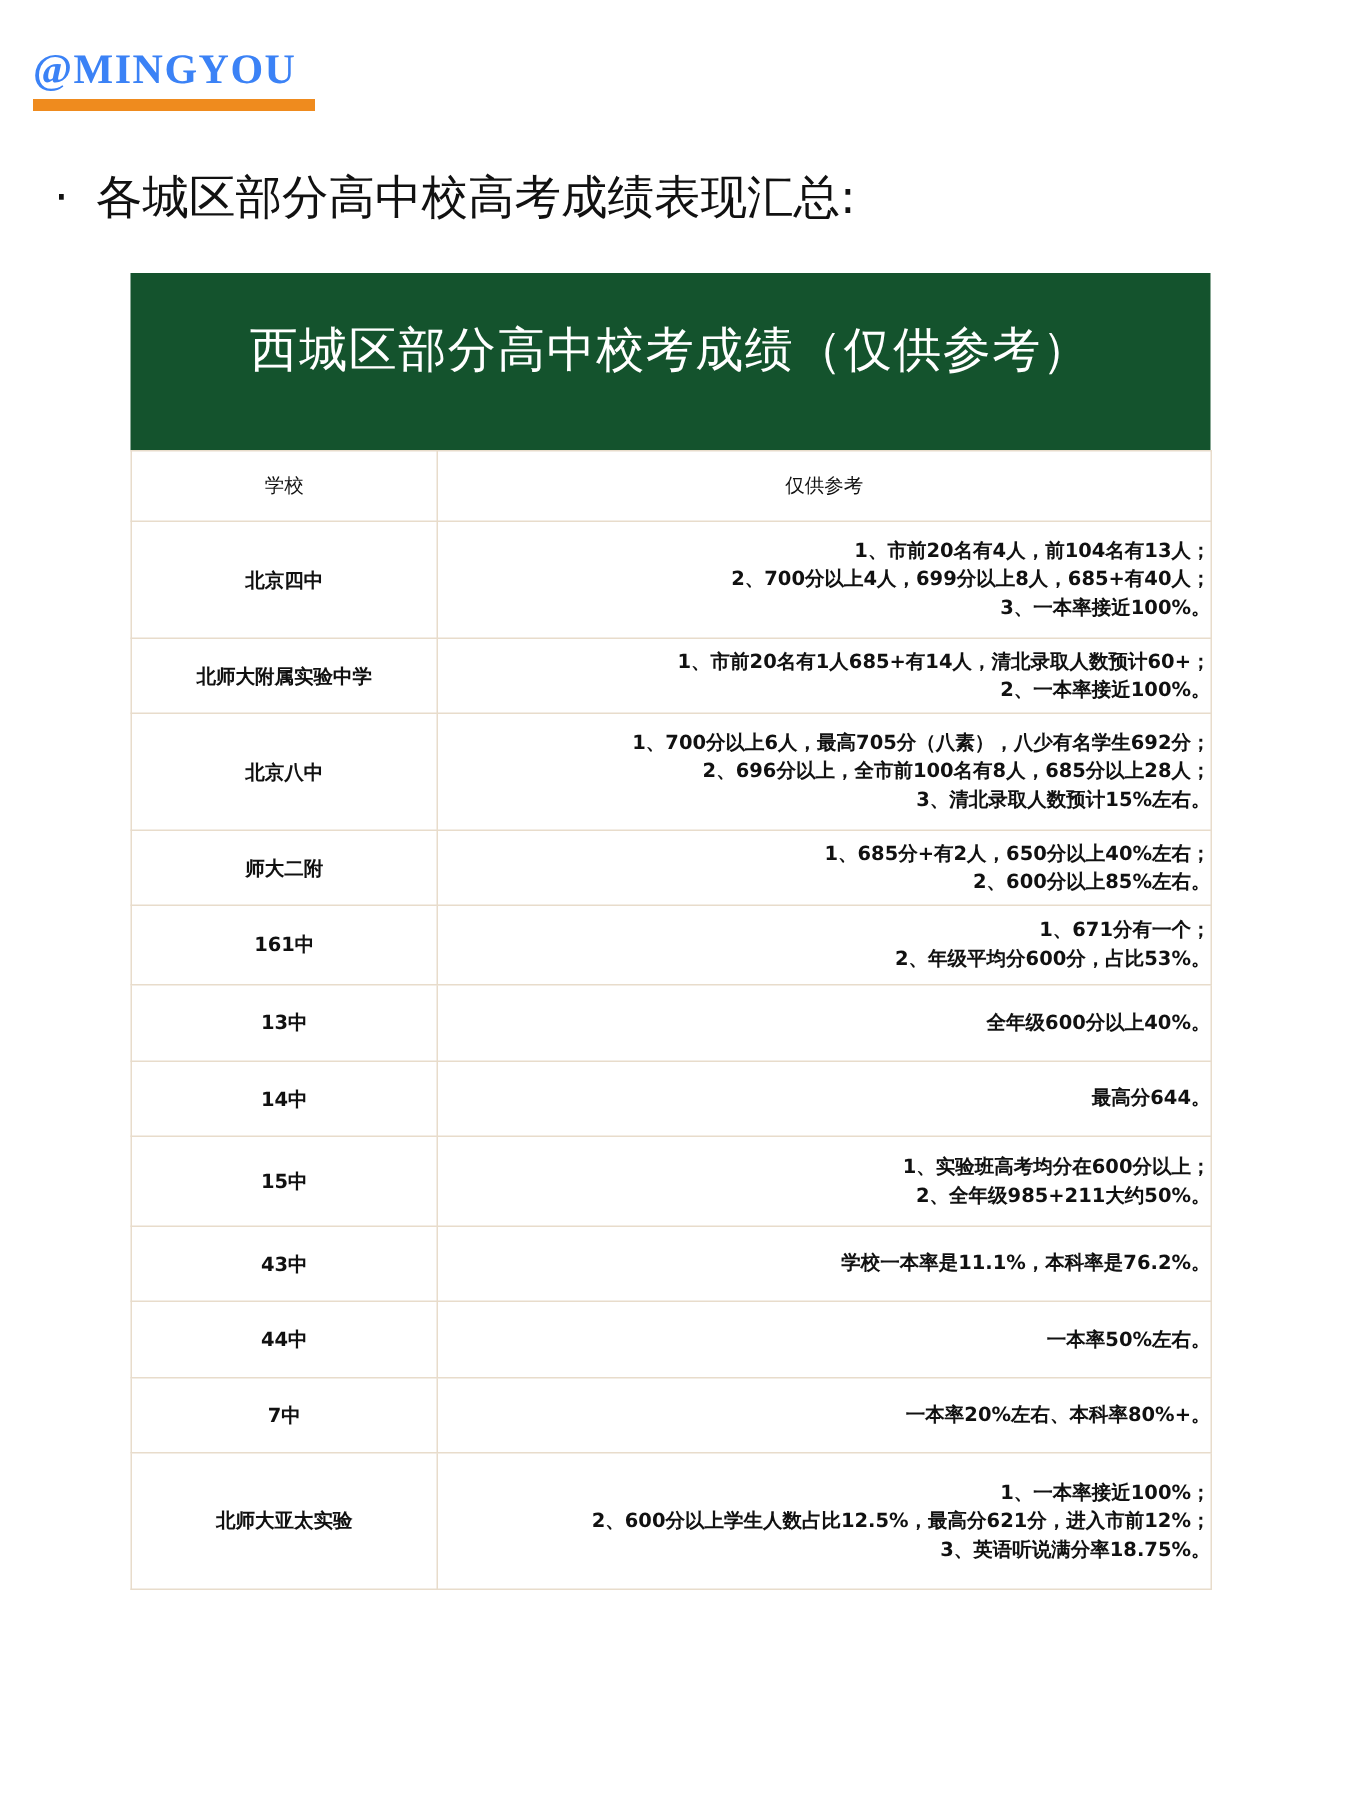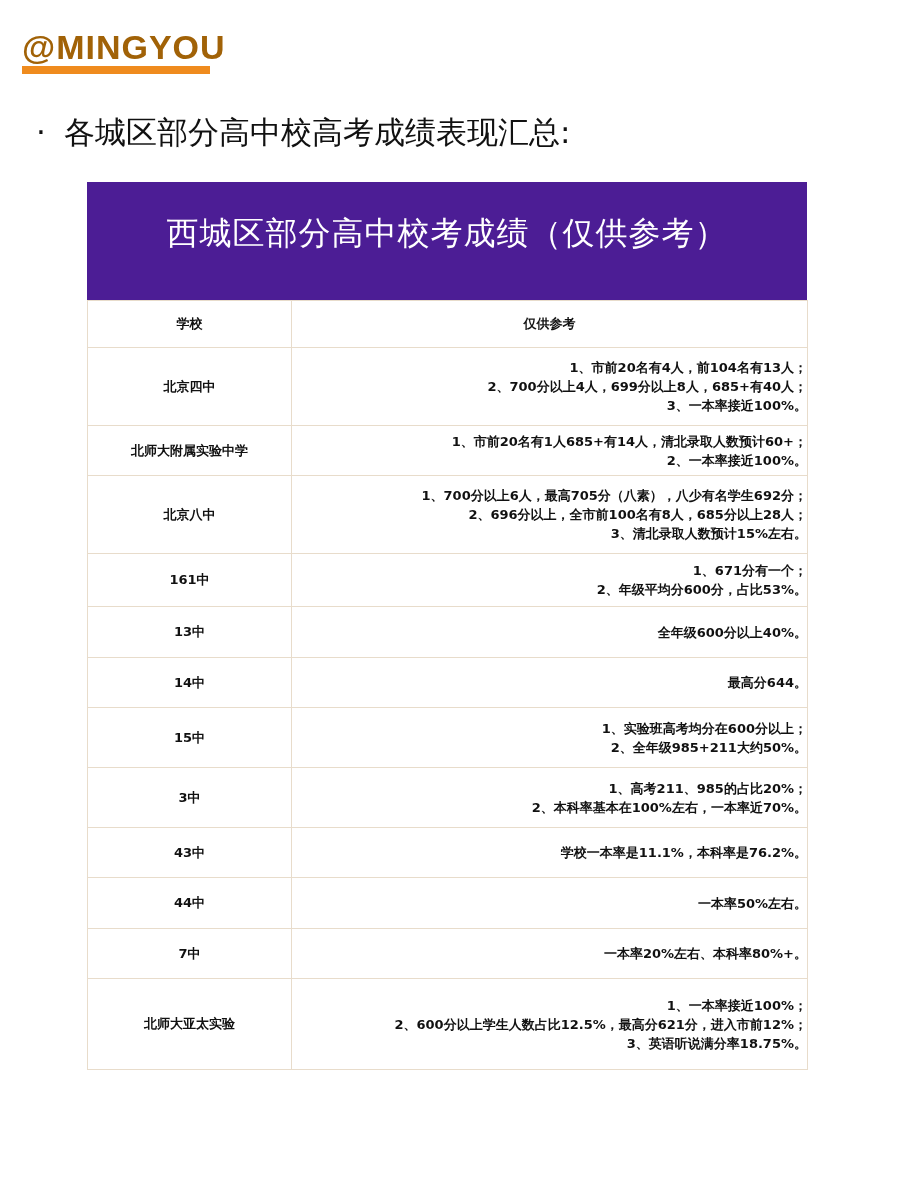--- a/index.html
+++ b/index.html
@@ -2,43 +2,43 @@
 <html><head>
 <meta charset="utf-8">
 <style>
   html, body { margin: 0; padding: 0; }
   body {
     width: 900px; height: 1200px; background: #ffffff; position: relative; overflow: hidden;
     font-family: "DejaVu Sans", "Liberation Sans", sans-serif; color: #111;
   }
   .logo { position: absolute; left: 22px; top: 30px; width: 188px; }
   .logo-text {
-    font-family: Liberation Sans, sans-serif; font-size: 34px; font-weight: bold;
-    letter-spacing: 1px; line-height: 34px; color: #a16207; white-space: nowrap;
+    font-family: Liberation Serif, serif; font-size: 28px; font-weight: bold;
+    letter-spacing: 1px; line-height: 34px; color: #3b82f6; white-space: nowrap;
   }
   .logo-bar { margin-top: 2px; height: 8px; background: #ef8b1e; width: 188px; }
   .heading {
     position: absolute; left: 36px; top: 110px; font-size: 31px; color: #111;
     white-space: nowrap; line-height: 44px;
   }
   .heading .bullet { display: inline-block; width: 28px; }
   .table-wrap {
     position: absolute; left: 87px; top: 182px; width: 720px;
   }
   .banner {
-    height: 118px; background: #4c1d95; color: #fff; font-size: 32px;
+    height: 118px; background: #14532d; color: #fff; font-size: 32px;
     display: flex; align-items: center; justify-content: center; padding-bottom: 14px; box-sizing: border-box;
     letter-spacing: 1px;
   }
   table { border-collapse: collapse; width: 720px; table-layout: fixed; }
   td, th {
     border: 1px solid #e8dccb; font-size: 13px; font-weight: bold; color: #111;
     padding: 0; vertical-align: middle;
   }
-  th { height: 46px; font-weight: bold; }
+  th { height: 46px; font-weight: normal; }
   col.c1 { width: 204px; }
   col.c2 { width: 516px; }
   td.school { text-align: center; }
   td.result { padding-left: 50px; line-height: 19px; text-align: left; }
   .line { display: block; white-space: nowrap; text-align: right; }
 </style>
 </head>
 <body>
 
 <div class="logo">
@@ -82,20 +82,27 @@
           </td>
         </tr>
         <tr style="height: 78px;">
           <td class="school">北京八中</td>
           <td class="result">
             <span class="line">1、700分以上6人，最高705分（八素），八少有名学生692分；</span>
             <span class="line">2、696分以上，全市前100名有8人，685分以上28人；</span>
             <span class="line">3、清北录取人数预计15%左右。</span>
           </td>
         </tr>
+        <tr style="height: 50px;">
+          <td class="school">师大二附</td>
+          <td class="result">
+            <span class="line">1、685分+有2人，650分以上40%左右；</span>
+            <span class="line">2、600分以上85%左右。</span>
+          </td>
+        </tr>
         <tr style="height: 53px;">
           <td class="school">161中</td>
           <td class="result">
             <span class="line">1、671分有一个；</span>
             <span class="line">2、年级平均分600分，占比53%。</span>
           </td>
         </tr>
         <tr style="height: 51px;">
           <td class="school">13中</td>
           <td class="result">
@@ -106,27 +113,20 @@
           <td class="school">14中</td>
           <td class="result">
             <span class="line">最高分644。</span>
           </td>
         </tr>
         <tr style="height: 60px;">
           <td class="school">15中</td>
           <td class="result">
             <span class="line">1、实验班高考均分在600分以上；</span>
             <span class="line">2、全年级985+211大约50%。</span>
-          </td>
-        </tr>
-        <tr style="height: 60px;">
-          <td class="school">3中</td>
-          <td class="result">
-            <span class="line">1、高考211、985的占比20%；</span>
-            <span class="line">2、本科率基本在100%左右，一本率近70%。</span>
           </td>
         </tr>
         <tr style="height: 50px;">
           <td class="school">43中</td>
           <td class="result">
             <span class="line">学校一本率是11.1%，本科率是76.2%。</span>
           </td>
         </tr>
         <tr style="height: 51px;">
           <td class="school">44中</td>

